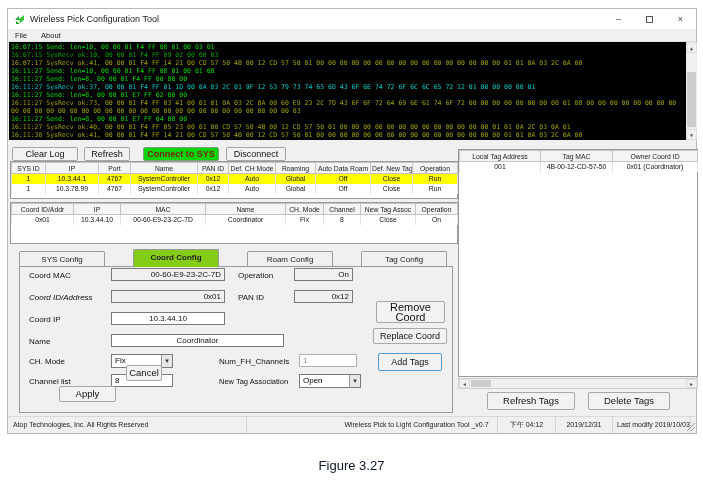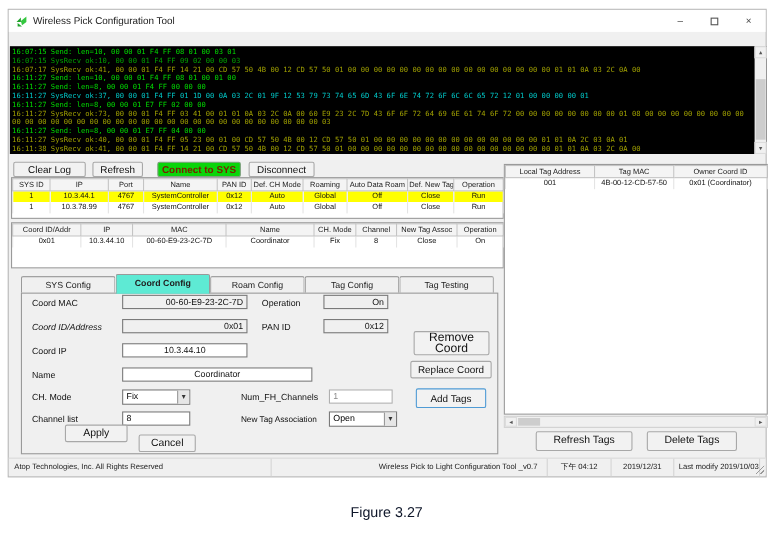--- a/index.html
+++ b/index.html
@@ -45,41 +45,41 @@
   
   .gridbox { position:absolute; background:#ffffff; border:1px solid #9a9a9a; }
   table.grid { border-collapse:collapse; table-layout:fixed; width:100%; }
   table.grid th { background:#f4f4f4; font-weight:normal; font-size:6.8px; color:#222; border:1px solid #c4c4c4; height:11px; padding:0 1px; overflow:hidden; white-space:nowrap; }
   table.grid td { font-size:6.8px; color:#111; text-align:center; height:10px; border-left:1px solid #e4e4e4; border-right:1px solid #e4e4e4; padding:0 1px; overflow:hidden; white-space:nowrap; }
   tr.selected td { background:#ffff00; }
   .sysbox   { left:2px; top:152px; width:448px; height:38px; }
   .coordbox { left:2px; top:193px; width:448px; height:42px; }
 
   
-  .tabs { position:absolute; left:11px; top:240px; height:18px; display:flex; }
+  .tabs { position:absolute; left:11px; top:240px; height:18px; display:flex;gap:28px; }
   .tab { width:86px; height:16px; margin-top:2px; border:1px solid #9a9a9a; border-bottom:none; background:#f0f0f0; font-size:8px; color:#222; text-align:center; line-height:15px; border-radius:2px 2px 0 0; }
-  .tab.active { height:18px; margin-top:0; background:#5eead4; font-weight:bold; position:relative; z-index:2; }
+  .tab.active { height:18px; margin-top:0; background:#84cc16; font-weight:bold; position:relative; z-index:2; }
   .tabpanel { position:absolute; left:11px; top:257px; width:434px; height:147px; border:1px solid #9a9a9a; background:#f0f0f0; }
 
   
   .flabel { position:absolute; font-size:8px; color:#111; white-space:nowrap; }
   .ffield { position:absolute; height:13px; font-size:8px; color:#111; border:1px solid #7a7a7a; background:#fff; padding:0 3px; line-height:11px; overflow:hidden; white-space:nowrap; }
   .ffield.ro { background:#f0f0f0; text-align:right; }
   .ffield.center { text-align:center; }
   .ffield.dim { color:#8a8a8a; border-color:#b0b0b0; }
   .combo { position:absolute; height:14px; border:1px solid #7a7a7a; background:#fff; font-size:8px; line-height:12px; padding:0 3px; }
   .combo .cararrow { position:absolute; right:0; top:0; width:11px; height:100%; background:#e6e6e6; border-left:1px solid #9a9a9a; text-align:center; }
   .combo .cararrow::before { content:"▾"; font-size:7px; color:#333; line-height:12px; }
 
   .side-btn { position:absolute; font-size:9px; }
   .btn-remove  { left:368px; top:292px; width:69px; height:22px; line-height:10px; overflow:hidden; font-size:11px; }
   .btn-replace { left:365px; top:319px; width:74px; height:16px; line-height:14px; }
   .btn-addtags { left:370px; top:344px; width:64px; height:18px; line-height:16px; border-color:#4f9bd5; }
   .btn-apply  { position:absolute; left:51px; top:377px; width:57px; height:16px; font-size:9.5px; line-height:14px; }
-  .btn-cancel { position:absolute; left:118px; top:386px; width:52px; height:16px; font-size:9.5px; line-height:14px; }
+  .btn-cancel { position:absolute; left:118px; top:356px; width:36px; height:16px; font-size:9.5px; line-height:14px; }
 
   
   .tagbox { left:450px; top:140px; width:240px; height:228px; }
   .hscroll { position:absolute; left:450px; top:369px; width:240px; height:11px; background:#f0f0f0; border:1px solid #d0d0d0; }
   .hscroll .arr { position:absolute; top:0; width:11px; height:9px; font-size:5px; color:#555; text-align:center; line-height:9px; background:#f0f0f0; border:1px solid #dcdcdc; }
   .hscroll .arr.left  { left:0; }  .hscroll .arr.left::before{content:"◄";}
   .hscroll .arr.right { right:0; } .hscroll .arr.right::before{content:"►";}
   .hscroll .thumb { position:absolute; left:12px; top:1px; width:20px; height:7px; background:#cdcdcd; }
   .btn-refreshtags { position:absolute; left:479px; top:383px; width:88px; height:18px; font-size:9.5px; line-height:16px; }
   .btn-deletetags  { position:absolute; left:580px; top:383px; width:82px; height:18px; font-size:9.5px; line-height:16px; }
@@ -112,20 +112,24 @@
     <span class="title-text">Wireless Pick Configuration Tool</span>
     <div class="win-controls">
       <span class="win-btn">–</span>
       <span class="win-btn">
           <span class="max-glyph"></span>
         </span>
       <span class="win-btn">×</span>
     </div>
   </div>
 
+  <div class="menubar">
+    <span class="menu-item">File</span>
+    <span class="menu-item">About</span>
+  </div>
 
   <div class="log">
     <div class="log-line" data-color="g">16:07:15 Send: len=10, 00 00 01 F4 FF 08 01 00 03 01</div>
     <div class="log-line" data-color="dg">16:07:15 SysRecv ok:10, 00 00 01 F4 FF 09 02 00 00 03</div>
     <div class="log-line" data-color="ol">16:07:17 SysRecv ok:41, 00 00 01 F4 FF 14 21 00 CD 57 50 4B 00 12 CD 57 50 01 00 00 00 00 00 00 00 00 00 00 00 00 00 00 00 00 01 01 0A 03 2C 0A 00</div>
     <div class="log-line" data-color="g">16:11:27 Send: len=10, 00 00 01 F4 FF 08 01 00 01 00</div>
     <div class="log-line" data-color="g">16:11:27 Send: len=8, 00 00 01 F4 FF 00 00 00</div>
     <div class="log-line" data-color="cy">16:11:27 SysRecv ok:37, 00 00 01 F4 FF 01 1D 00 0A 03 2C 01 9F 12 53 79 73 74 65 6D 43 6F 6E 74 72 6F 6C 6C 65 72 12 01 00 00 00 00 01</div>
     <div class="log-line" data-color="g">16:11:27 Send: len=8, 00 00 01 E7 FF 02 00 00</div>
     <div class="log-line" data-color="ol">16:11:27 SysRecv ok:73, 00 00 01 F4 FF 03 41 00 01 01 0A 03 2C 0A 00 60 E9 23 2C 7D 43 6F 6F 72 64 69 6E 61 74 6F 72 00 00 00 00 00 00 00 00 01 08 00 00 00 00 00 00 00 00 00 00 00 00 00 00 00 00 00 00 00 00 00 00 00 00 00 00 00 00 00 00 00 00 03</div>

